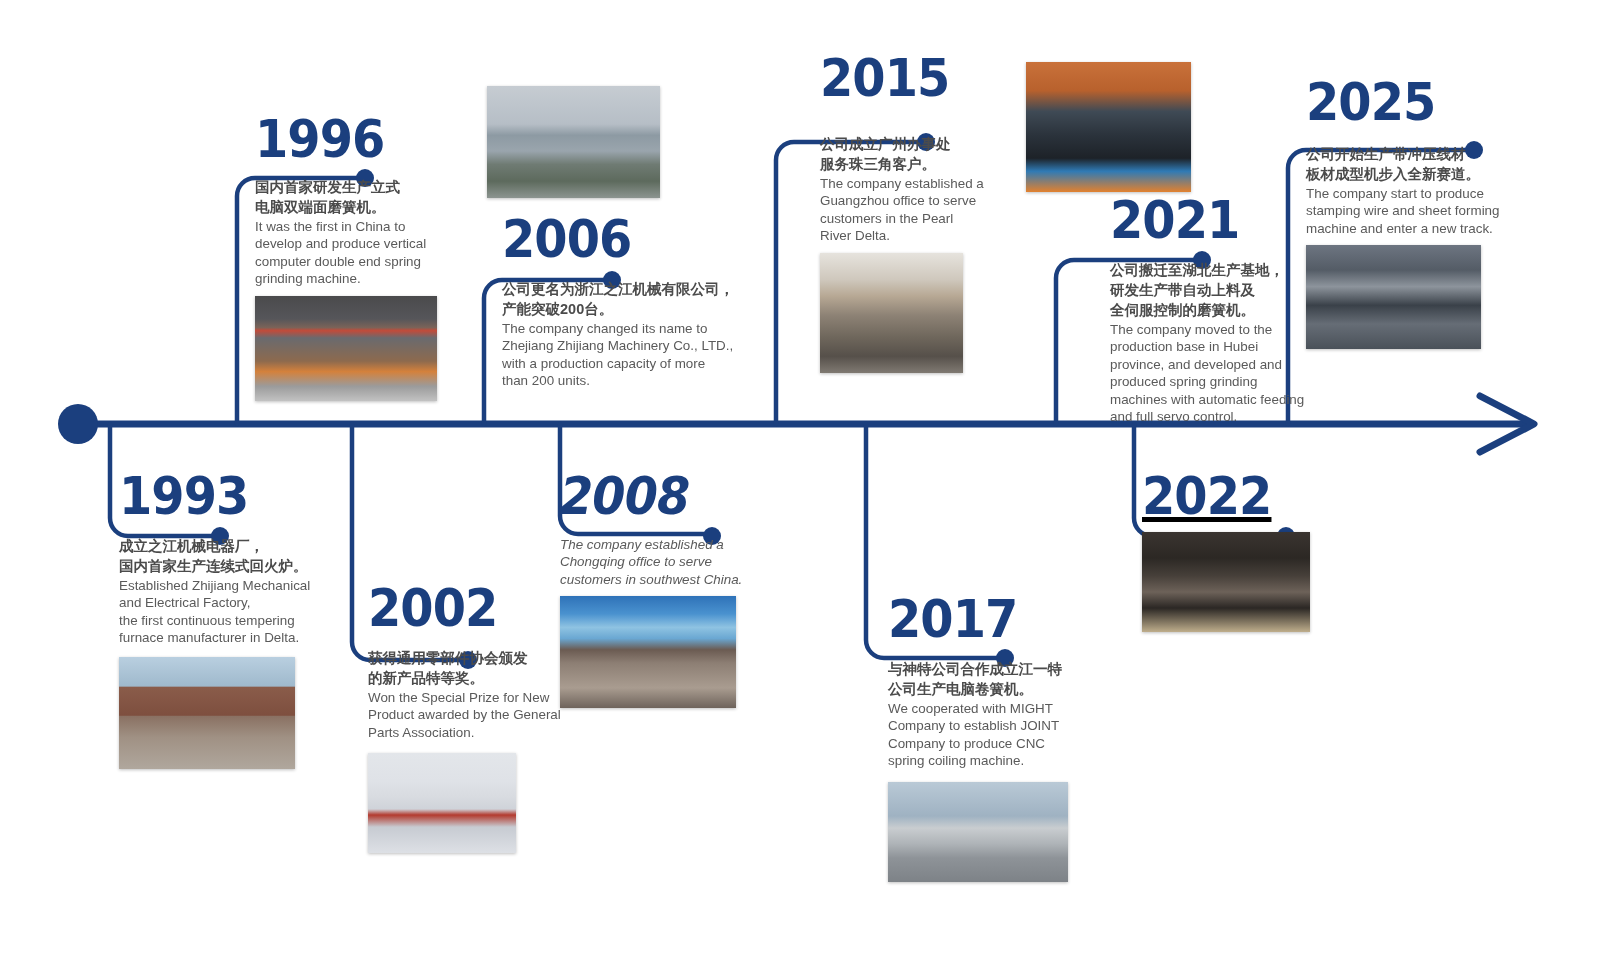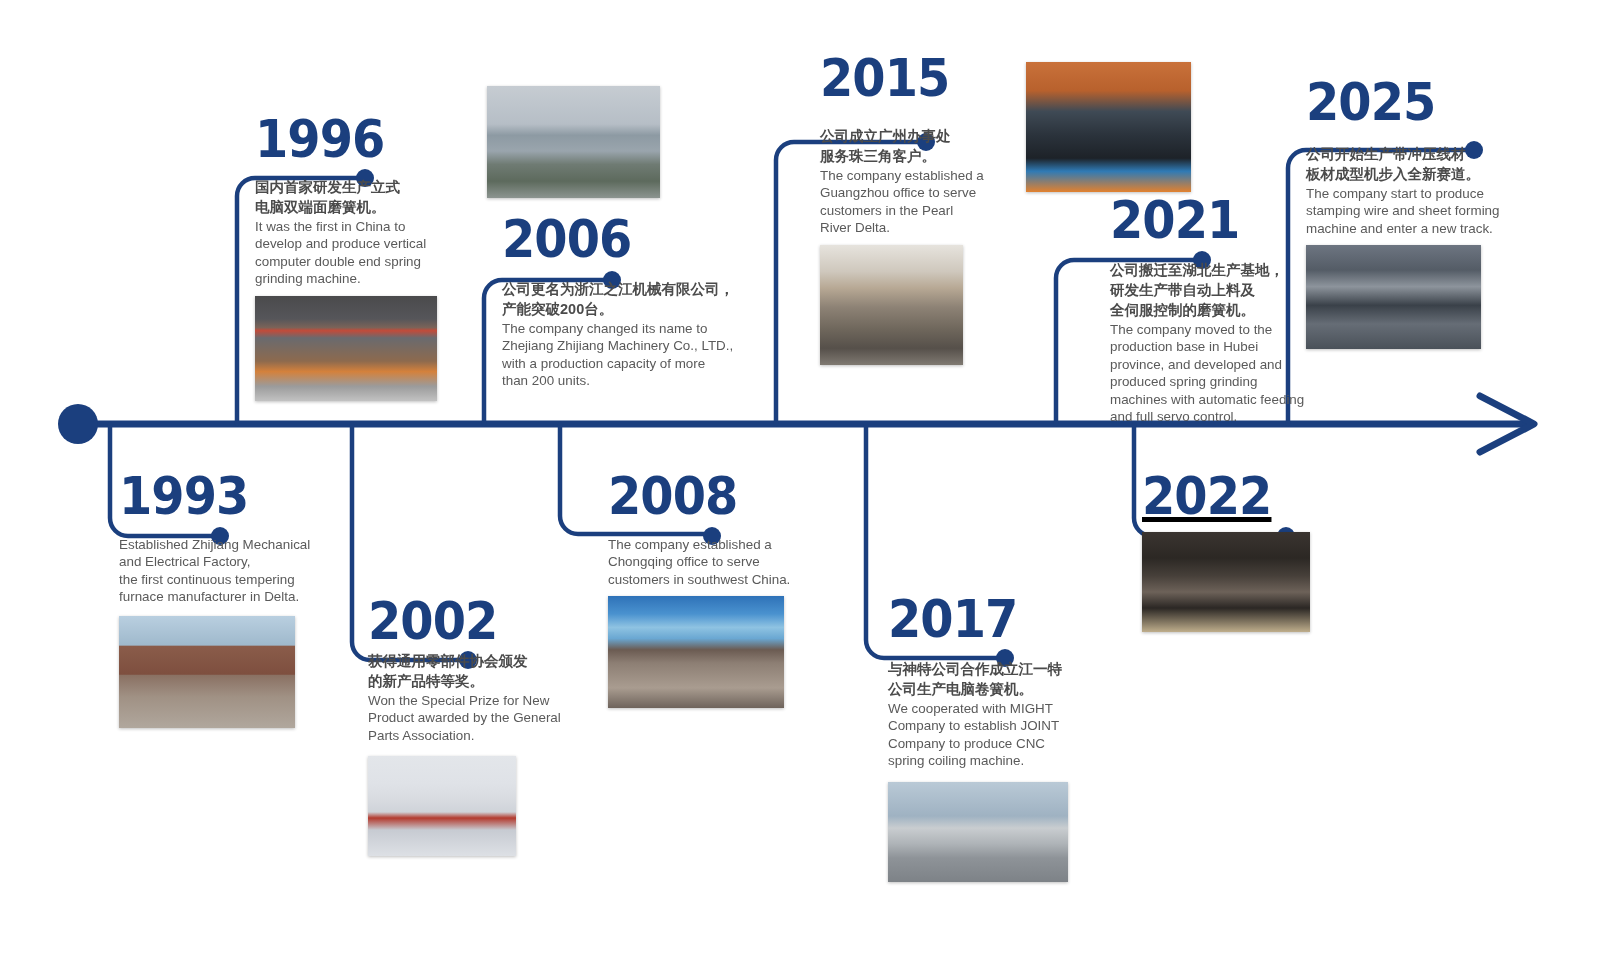--- a/index.html
+++ b/index.html
@@ -136,21 +136,21 @@
 产能突破200台。</div>
       <div class="en">The company changed its name to
 Zhejiang Zhijiang Machinery Co., LTD.,
 with a production capacity of more
 than 200 units.</div>
     </div>
   </div>
 
   <div class="milestone" style="left:820px; top:52px; width:180px;">
     <div class="year">2015</div>
-    <div class="desc" style="margin-top:22px;">
+    <div class="desc" style="margin-top:30px;">
       <div class="cn">公司成立广州办事处
 服务珠三角客户。</div>
       <div class="en">The company established a
 Guangzhou office to serve
 customers in the Pearl
 River Delta.</div>
     </div>
     <div class="photo ph-2015" style="width:143px; height:120px; margin-top:8px;"></div>
   </div>
 
@@ -178,41 +178,43 @@
       <div class="en">The company start to produce
 stamping wire and sheet forming
 machine and enter a new track.</div>
     </div>
     <div class="photo ph-2025" style="width:175px; height:104px; margin-top:8px;"></div>
   </div>
 
   <div class="milestone" style="left:119px; top:470px; width:220px;">
     <div class="year">1993</div>
     <div class="desc" style="margin-top:14px;">
+      <div class="cn">成立之江机械电器厂，
+国内首家生产连续式回火炉。</div>
       <div class="en">Established Zhijiang Mechanical
 and Electrical Factory,
 the first continuous tempering
 furnace manufacturer in Delta.</div>
     </div>
     <div class="photo ph-1993" style="width:176px; height:112px; margin-top:10px;"></div>
   </div>
 
-  <div class="milestone" style="left:368px; top:595px; width:215px;">
+  <div class="milestone" style="left:368px; top:582px; width:215px;">
     <div class="year">2002</div>
-    <div class="desc" style="margin-top:4px;">
+    <div class="desc" style="margin-top:14px;">
       <div class="cn">获得通用零部件协会颁发
 的新产品特等奖。</div>
       <div class="en">Won the Special Prize for New
 Product awarded by the General
 Parts Association.</div>
     </div>
     <div class="photo ph-2002" style="width:148px; height:100px; margin-top:12px;"></div>
   </div>
 
-  <div class="milestone" style="left:608px; top:470px; width:220px;">
+  <div class="milestone" style="left:560px; top:470px; width:220px;font-style:italic;">
     <div class="year">2008</div>
     <div class="desc" style="margin-top:14px;">
       <div class="en">The company established a
 Chongqing office to serve
 customers in southwest China.</div>
     </div>
     <div class="photo ph-2008" style="width:176px; height:112px; margin-top:8px;"></div>
   </div>
 
   <div class="milestone" style="left:888px; top:593px; width:205px;">

